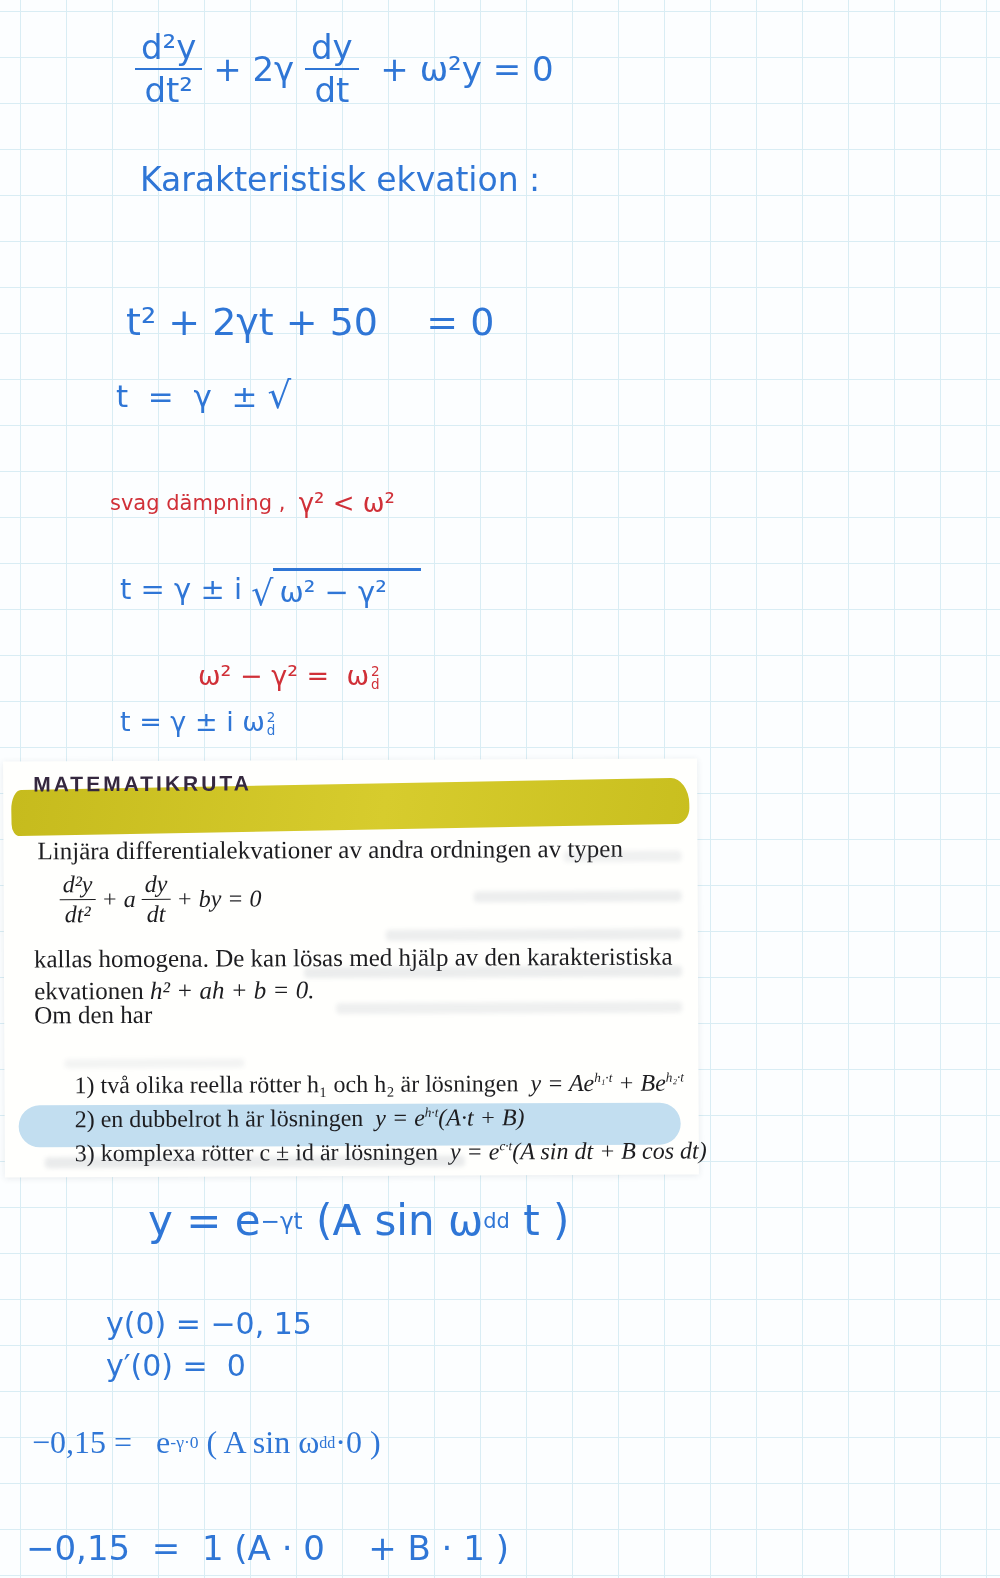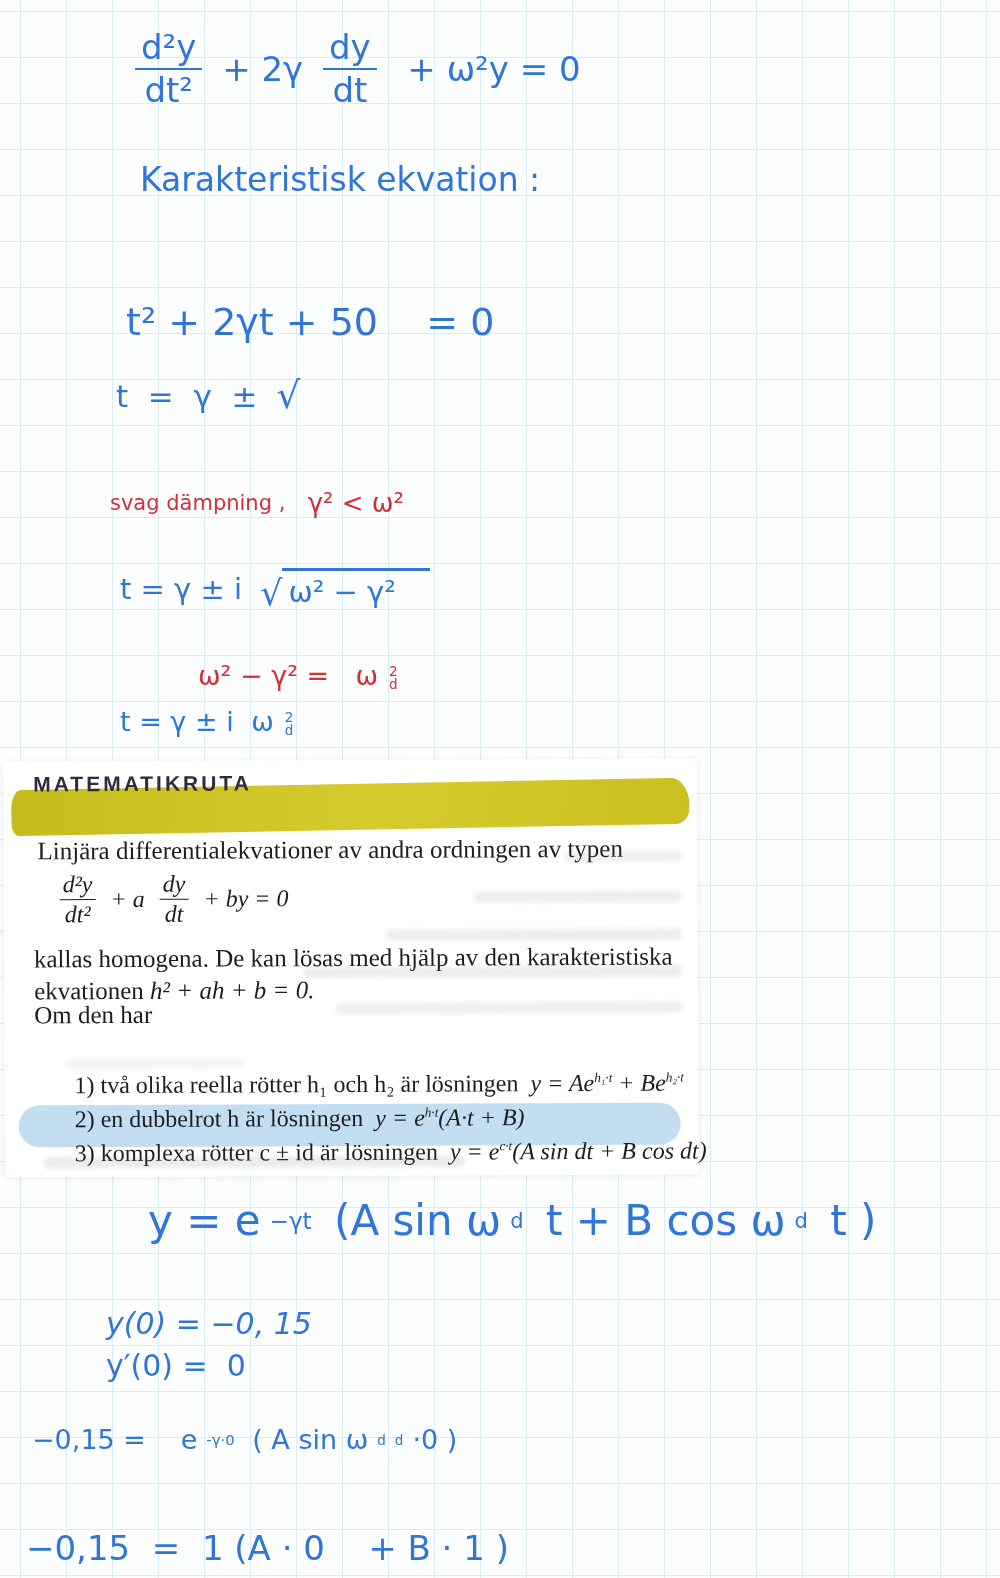--- a/index.html
+++ b/index.html
@@ -7,21 +7,21 @@
     width:1000px;height:1578px;position:relative;overflow:hidden;
     background-color:#fcfeff;
     background-image:
       linear-gradient(#d9edf4 1px, transparent 1px),
       linear-gradient(90deg,#d9edf4 1px, transparent 1px);
     background-size:46px 46px;
     background-position:20px 11px;
     font-family:"DejaVu Sans",sans-serif;
   }
   .abs{position:absolute;}
-  .line{white-space:pre;display:flex;align-items:center;gap:9px;}
+  .line{white-space:pre;display:flex;align-items:center;}
   .hw{color:#2f76d6;font-family:"DejaVu Sans",sans-serif;}
   .hw-red{color:#d03038;}
   
   .frac{display:inline-flex;flex-direction:column;align-items:center;line-height:1.15;}
   .frac .num{border-bottom:2.5px solid currentColor;padding:0 6px 1px;}
   .frac .den{padding-top:1px;}
   
   .sqrt{display:inline-flex;align-items:flex-end;}
   .sqrt .sign{font-size:1.2em;line-height:0.85;}
   .sqrt .rad{border-top:3px solid currentColor;padding:4px 34px 0 6px;}
@@ -122,29 +122,29 @@
   <div class="ghost" style="left:560px;top:92px;width:118px;height:11px;opacity:0.10;"></div>
   <div class="ghost" style="left:470px;top:132px;width:208px;height:11px;opacity:0.12;"></div>
   <div class="ghost" style="left:382px;top:170px;width:296px;height:11px;opacity:0.12;"></div>
   <div class="ghost" style="left:300px;top:207px;width:378px;height:11px;opacity:0.13;"></div>
   <div class="ghost" style="left:332px;top:243px;width:346px;height:11px;opacity:0.11;"></div>
   <div class="ghost" style="left:60px;top:298px;width:180px;height:9px;opacity:0.08;"></div>
   <div class="ghost" style="left:40px;top:396px;width:420px;height:11px;opacity:0.14;"></div>
 </div>
 
 <div class="abs line hw" style="left:148px;top:1196px;font-size:42px;">
-  <span>y = e</span><sup>−γt</sup><span> (A sin ω</span><sub style="font-size:0.5em;">d</sub><span> t + B cos ω</span><sub style="font-size:0.5em;">d</sub><span> t )</span>
+  <span>y = e</span><sup>−γt</sup><span> (A sin ω</span><sub style="font-size:0.5em;">d</sub><sub style="font-size:0.5em;">d</sub><span> t )</span>
 </div>
 
-<div class="abs line hw" style="left:106px;top:1306px;font-size:30px;font-style:italic;">
+<div class="abs line hw" style="left:106px;top:1306px;font-size:30px;">
   <span>y(0) = −0, 15</span>
 </div>
 <div class="abs line hw" style="left:106px;top:1348px;font-size:30px;">
   <span>y′(0) =  0</span>
 </div>
 
-<div class="abs line hw" style="left:32px;top:1424px;font-size:27px;">
+<div class="abs line hw" style="left:32px;top:1424px;font-size:32px;font-family:Liberation Serif, serif;">
   <span>−0,15 =   </span><span>e</span><sup>-γ·0</sup><span> ( A sin ω</span><sub style="font-size:0.5em;">d</sub><sub style="font-size:0.5em;">d</sub><span>·0 )</span>
 </div>
 
 <div class="abs line hw" style="left:26px;top:1528px;font-size:34px;">
   <span>−0,15  =  1 (A · 0    + B · 1 )</span>
 </div>
 
 </body></html>

